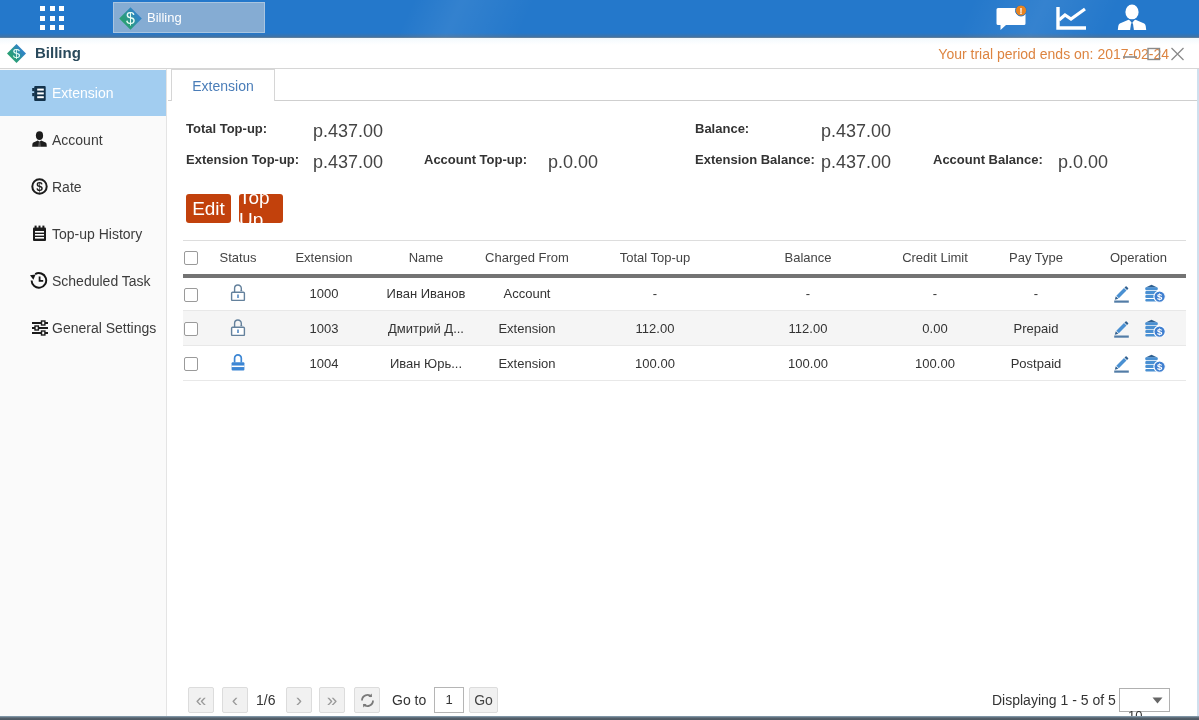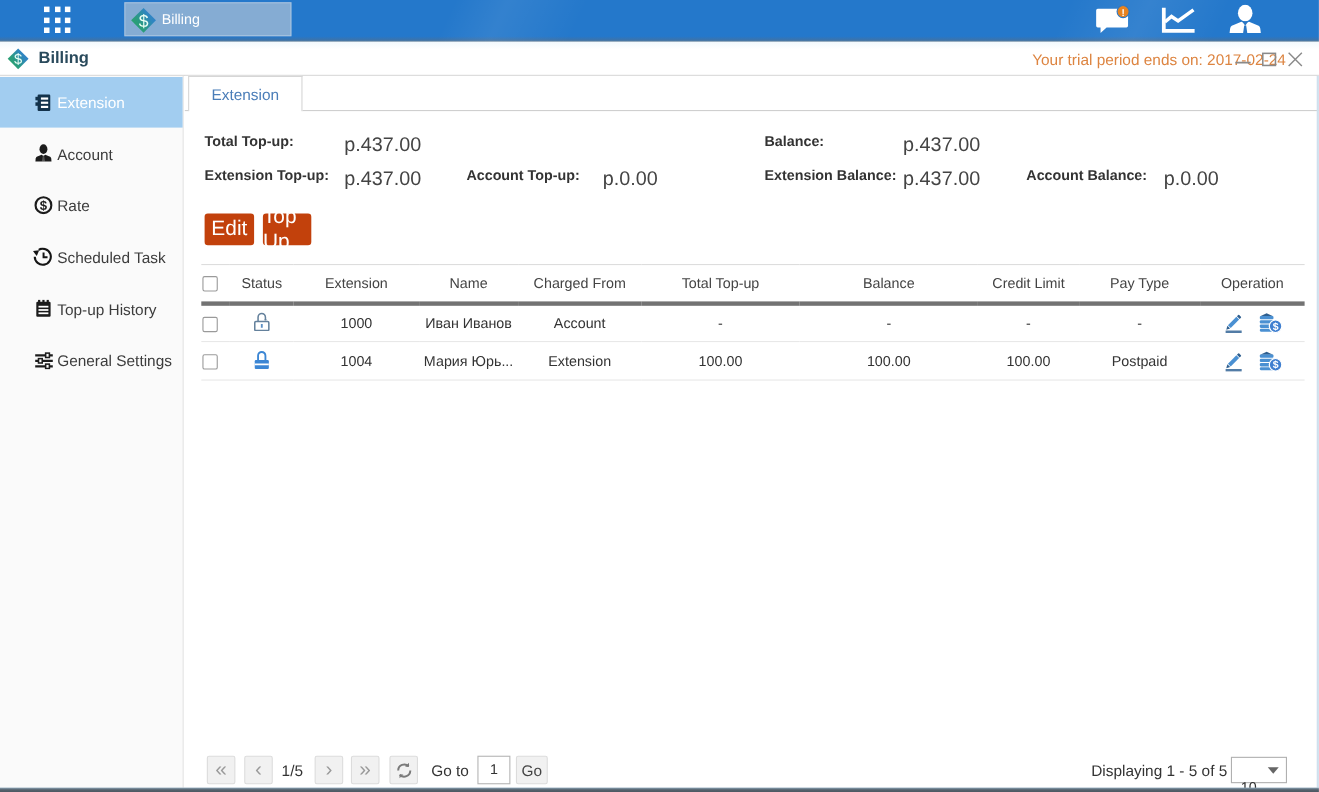--- a/index.html
+++ b/index.html
@@ -197,38 +197,38 @@
     <span class="lbl">Account</span>
   </div>
   <div class="mitem">
     <svg width="17" height="17" viewBox="0 0 17 17">
       <circle cx="8.5" cy="8.5" r="7.2" fill="none" stroke="#1c1c1c" stroke-width="2"></circle>
       <text x="8.5" y="13" font-size="12" font-weight="bold" fill="#1c1c1c" text-anchor="middle">$</text>
     </svg>
     <span class="lbl">Rate</span>
   </div>
   <div class="mitem">
-    <svg width="19" height="17" viewBox="0 0 19 17" style="left:29px;">
-      <path d="M6.2 2.1 a7.3 7.3 0 1 1 -3.6 6.3" fill="none" stroke="#151515" stroke-width="1.9"></path>
-      <path d="M1.0 3.2 l5.6 -0.6 -2.2 5.2 z" fill="#151515"></path>
-      <path d="M10.6 4.6 v4.3 h3.6" fill="none" stroke="#151515" stroke-width="1.8"></path>
-    </svg>
-    <span class="lbl">Scheduled Task</span>
-  </div>
-  <div class="mitem">
     <svg width="17" height="17" viewBox="0 0 17 17">
       <rect x="2" y="2.4" width="13" height="13.6" rx="1" fill="#1c1c1c"></rect>
       <rect x="3.6" y="0.6" width="2" height="3.4" fill="#1c1c1c"></rect>
       <rect x="7.5" y="0.6" width="2" height="3.4" fill="#1c1c1c"></rect>
       <rect x="11.4" y="0.6" width="2" height="3.4" fill="#1c1c1c"></rect>
       <rect x="4" y="6" width="9" height="1.6" fill="#fff"></rect>
       <rect x="4" y="9" width="9" height="1.6" fill="#fff"></rect>
       <rect x="4" y="12" width="9" height="1.6" fill="#fff"></rect>
     </svg>
     <span class="lbl">Top-up History</span>
+  </div>
+  <div class="mitem">
+    <svg width="19" height="17" viewBox="0 0 19 17" style="left:29px;">
+      <path d="M6.2 2.1 a7.3 7.3 0 1 1 -3.6 6.3" fill="none" stroke="#151515" stroke-width="1.9"></path>
+      <path d="M1.0 3.2 l5.6 -0.6 -2.2 5.2 z" fill="#151515"></path>
+      <path d="M10.6 4.6 v4.3 h3.6" fill="none" stroke="#151515" stroke-width="1.8"></path>
+    </svg>
+    <span class="lbl">Scheduled Task</span>
   </div>
   <div class="mitem">
     <svg width="18" height="16" viewBox="0 0 18 16">
       <line x1="1" y1="3" x2="17" y2="3" stroke="#1c1c1c" stroke-width="2"></line>
       <line x1="1" y1="8" x2="17" y2="8" stroke="#1c1c1c" stroke-width="2"></line>
       <line x1="1" y1="13" x2="17" y2="13" stroke="#1c1c1c" stroke-width="2"></line>
       <rect x="10.5" y="1" width="3.4" height="4" fill="#fafafa" stroke="#1c1c1c" stroke-width="1.4"></rect>
       <rect x="4" y="6" width="3.4" height="4" fill="#fafafa" stroke="#1c1c1c" stroke-width="1.4"></rect>
       <rect x="10.5" y="11" width="3.4" height="4" fill="#fafafa" stroke="#1c1c1c" stroke-width="1.4"></rect>
     </svg>
@@ -297,44 +297,62 @@
         <td>-</td>
           <td>-</td>
           <td>-</td>
           <td>-</td>
         <td class="opcell"><svg width="20" height="19">
               <use href="#pen"></use>
             </svg><svg width="22" height="19" style="margin-left:12px;">
               <use href="#coins"></use>
             </svg></td>
       </tr>
+      <tr class="alt">
+        <td style="text-align:left;"><span class="cb" style="margin-left:1px;"></span></td>
+        <td><svg width="16" height="18">
+              <use href="#olock"></use>
+            </svg></td>
+        <td>1003</td>
+          <td>Дмитрий Д...</td>
+          <td>Extension</td>
+        <td>112.00</td>
+          <td>112.00</td>
+          <td>0.00</td>
+          <td>Prepaid</td>
+        <td class="opcell"><svg width="20" height="19">
+              <use href="#pen"></use>
+            </svg><svg width="22" height="19" style="margin-left:12px;">
+              <use href="#coins"></use>
+            </svg></td>
+      </tr>
       <tr>
         <td style="text-align:left;"><span class="cb" style="margin-left:1px;"></span></td>
         <td><svg width="16" height="18">
               <use href="#clock2"></use>
             </svg></td>
         <td>1004</td>
-          <td>Мария Юрь...</td>
+          <td>Иван Юрь...</td>
           <td>Extension</td>
         <td>100.00</td>
           <td>100.00</td>
           <td>100.00</td>
           <td>Postpaid</td>
         <td class="opcell"><svg width="20" height="19">
               <use href="#pen"></use>
             </svg><svg width="22" height="19" style="margin-left:12px;">
               <use href="#coins"></use>
             </svg></td>
       </tr>
     </tbody>
   </table>
 
   <div class="pgbtn" style="left:20px;">«</div>
   <div class="pgbtn" style="left:54px;">‹</div>
-  <div class="pgtext" style="left:88px;">1/5</div>
+  <div class="pgtext" style="left:88px;">1/6</div>
   <div class="pgbtn" style="left:118px;">›</div>
   <div class="pgbtn" style="left:151px;">»</div>
   <div class="pgbtn" style="left:186px;">
       <svg width="15" height="15" viewBox="0 0 15 15">
         <path d="M2 7.5 a5.5 5.5 0 0 1 9.5 -3.8 M13 7.5 a5.5 5.5 0 0 1 -9.5 3.8" fill="none" stroke="#7a7a7a" stroke-width="1.8"></path>
         <path d="M11.8 0.5 v3.5 h-3.5 z" fill="#7a7a7a"></path>
         <path d="M3.2 14.5 v-3.5 h3.5 z" fill="#7a7a7a"></path>
       </svg>
     </div>
   <div class="pgtext" style="left:224px;">Go to</div>

